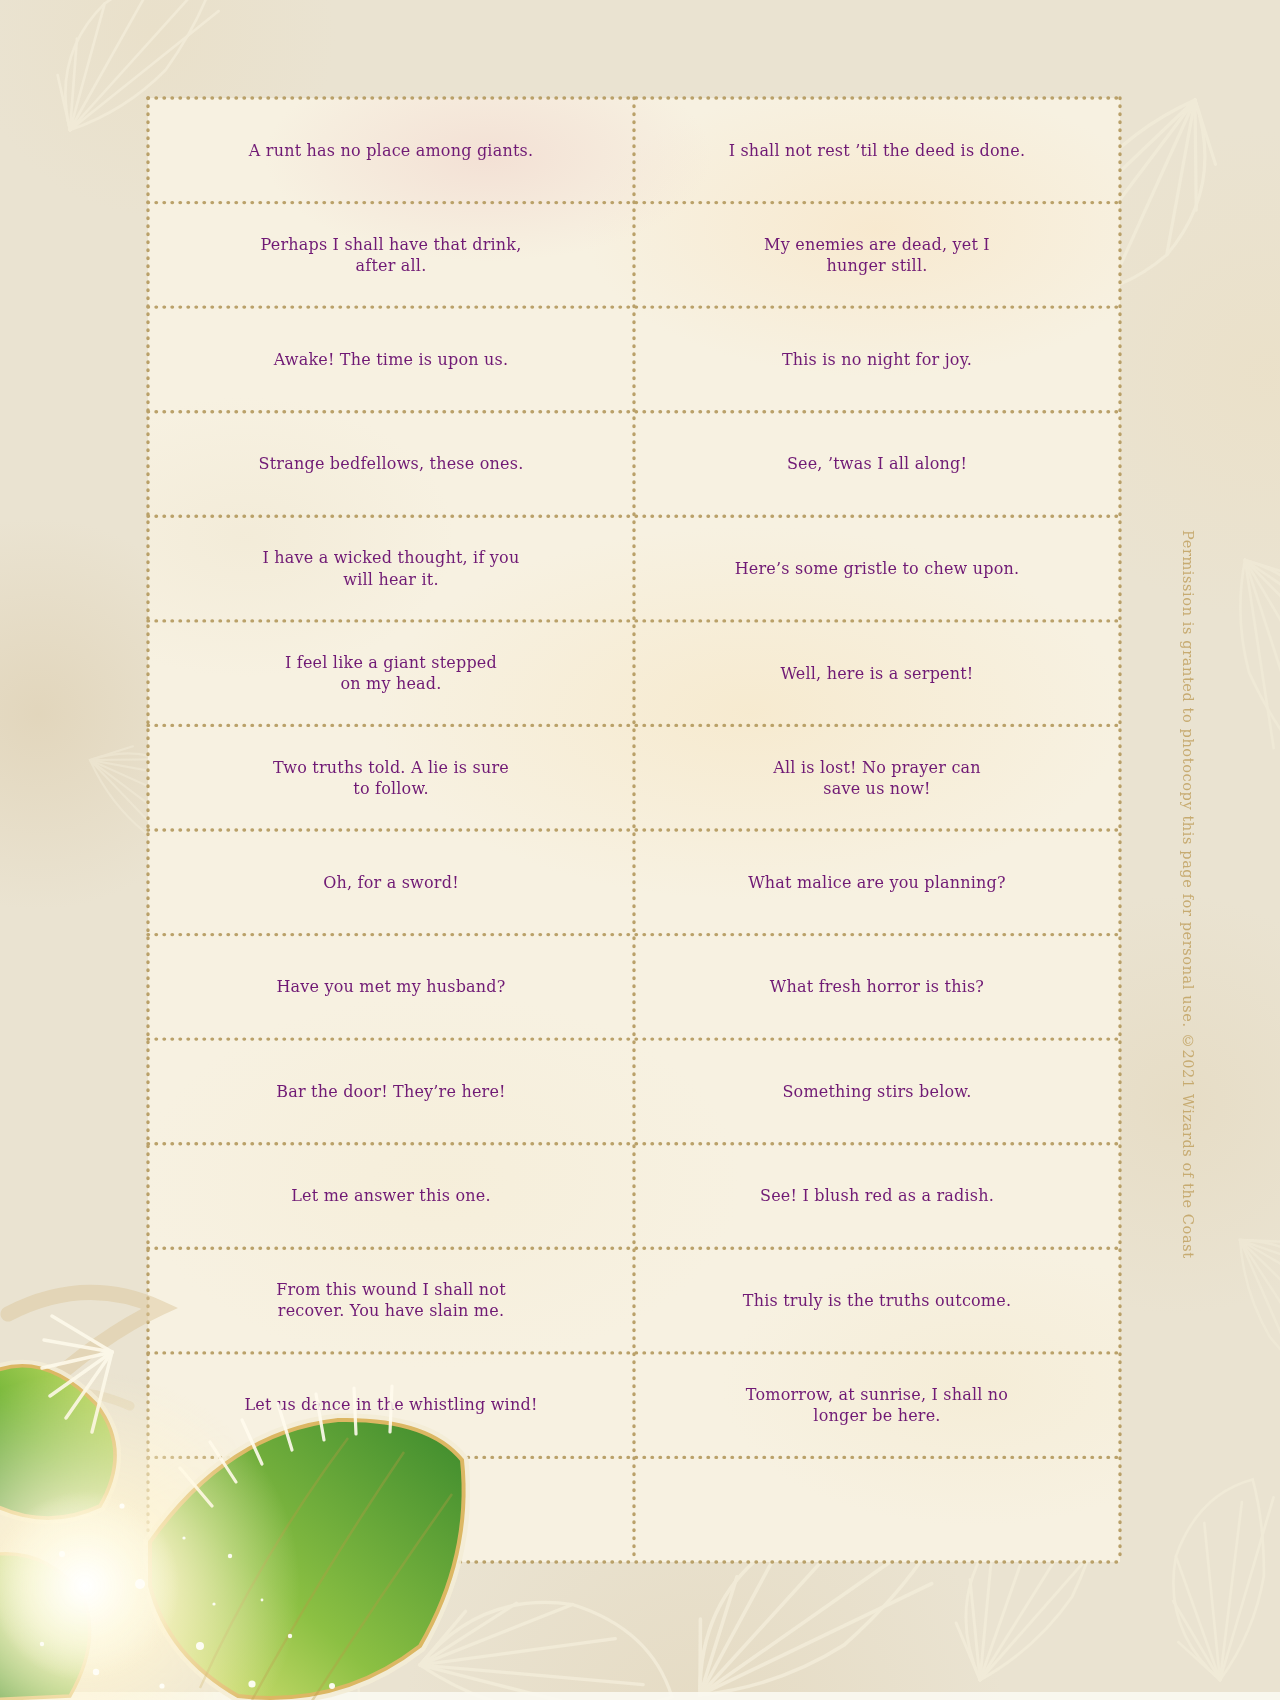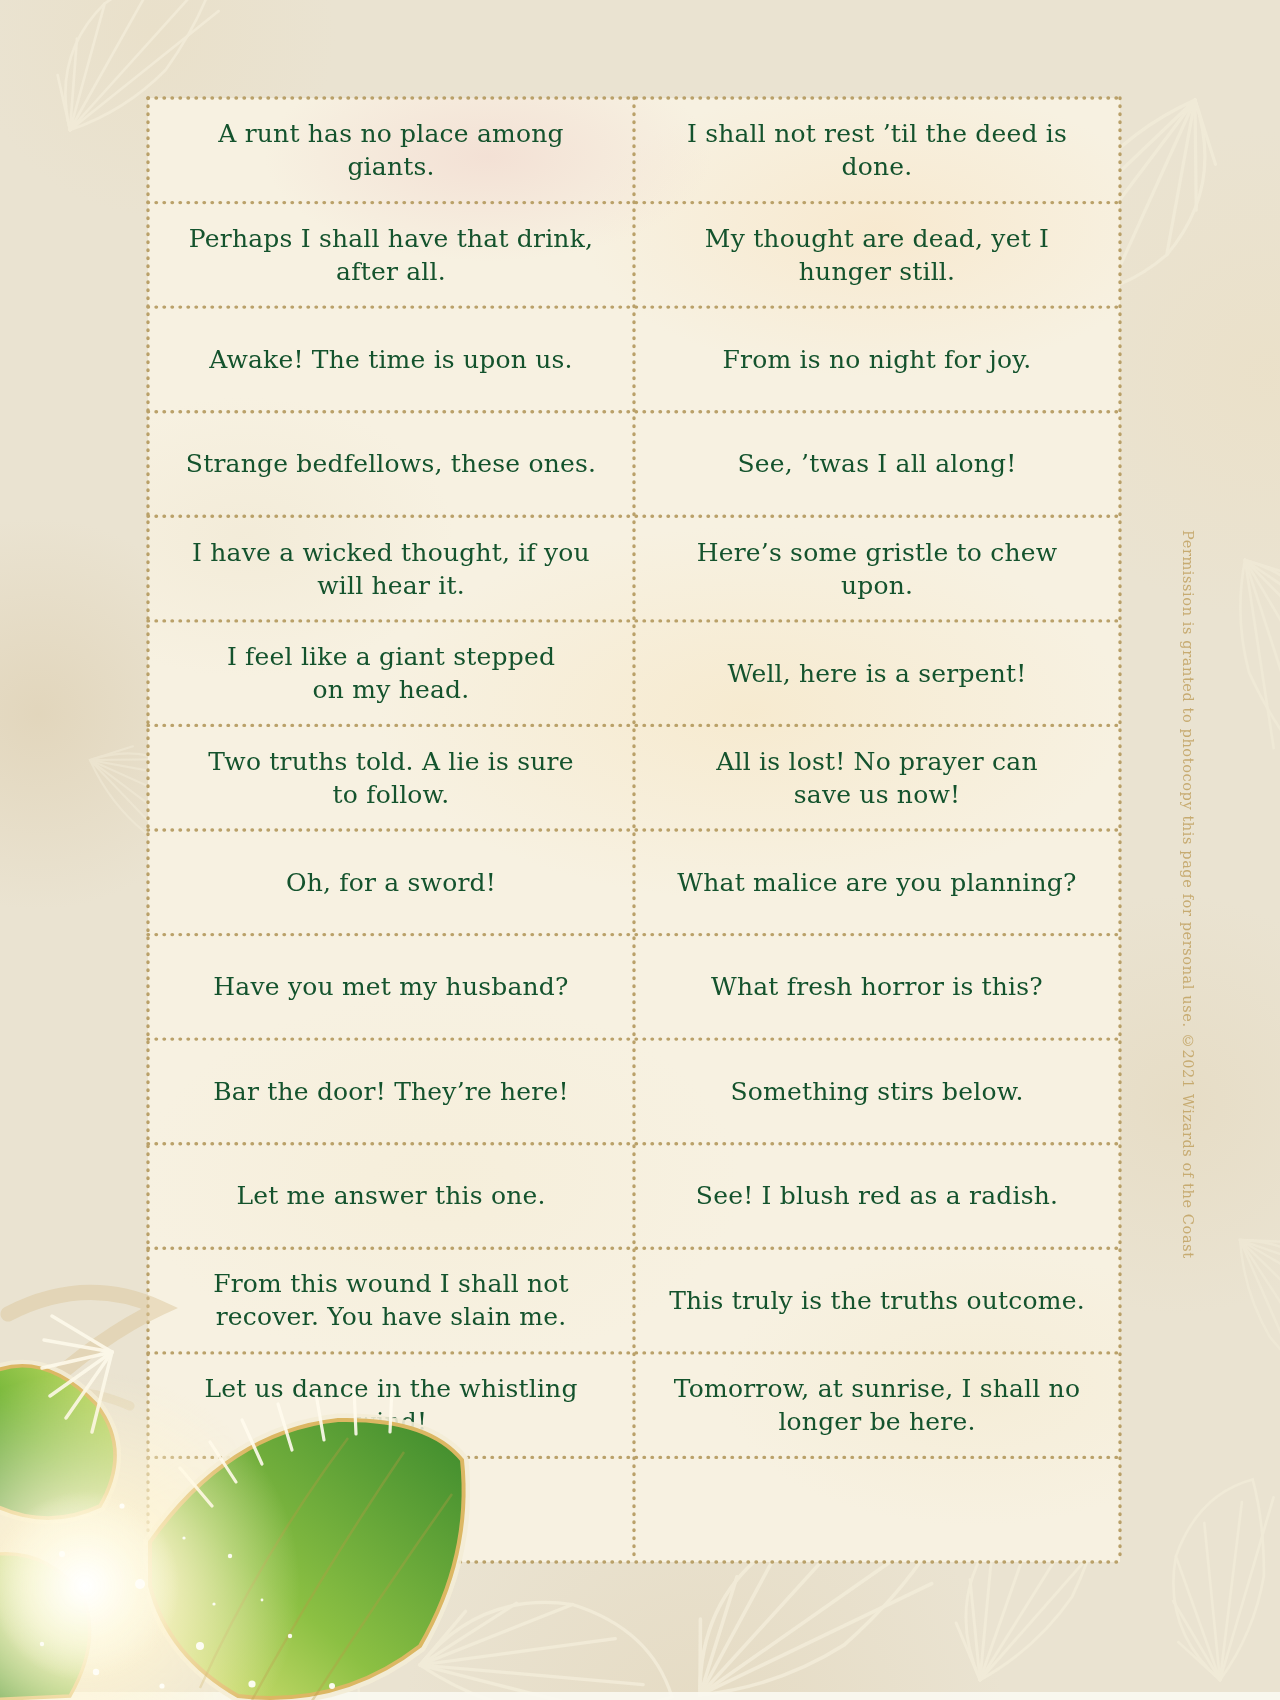--- a/index.html
+++ b/index.html
@@ -36,21 +36,21 @@
   .grid{
     position:absolute;left:148px;top:98px;width:972px;height:1464px;z-index:5;
     display:grid;grid-template-columns:1fr 1fr;grid-auto-rows:104.57px;
   }
   .cell{
     display:flex;align-items:center;justify-content:center;
     text-align:center;padding:0 34px;box-sizing:border-box;
   }
   .q{
     white-space:pre-line;
-    font-size:25px;line-height:1.32;color:#14532d;
+    font-size:16px;line-height:1.32;color:#701a75;
     letter-spacing:.2px;
   }
   .sidebar-note{
     position:absolute;left:1180px;top:530px;z-index:5;
     writing-mode:vertical-rl;text-orientation:mixed;
     font-size:14.5px;letter-spacing:.6px;color:#c7ab71;
   }
   .page-edge{
     position:absolute;left:0;bottom:0;width:1280px;height:8px;z-index:6;
     background:#fbf9f2;opacity:.9;
@@ -118,28 +118,28 @@
       <span class="q">A runt has no place among giants.</span>
     </div>
   <div class="cell">
       <span class="q">I shall not rest ’til the deed is done.</span>
     </div>
   <div class="cell">
       <span class="q">Perhaps I shall have that drink,
 after all.</span>
     </div>
   <div class="cell">
-      <span class="q">My thought are dead, yet I
+      <span class="q">My enemies are dead, yet I
 hunger still.</span>
     </div>
   <div class="cell">
       <span class="q">Awake! The time is upon us.</span>
     </div>
   <div class="cell">
-      <span class="q">From is no night for joy.</span>
+      <span class="q">This is no night for joy.</span>
     </div>
   <div class="cell">
       <span class="q">Strange bedfellows, these ones.</span>
     </div>
   <div class="cell">
       <span class="q">See, ’twas I all along!</span>
     </div>
   <div class="cell">
       <span class="q">I have a wicked thought, if you
 will hear it.</span>

